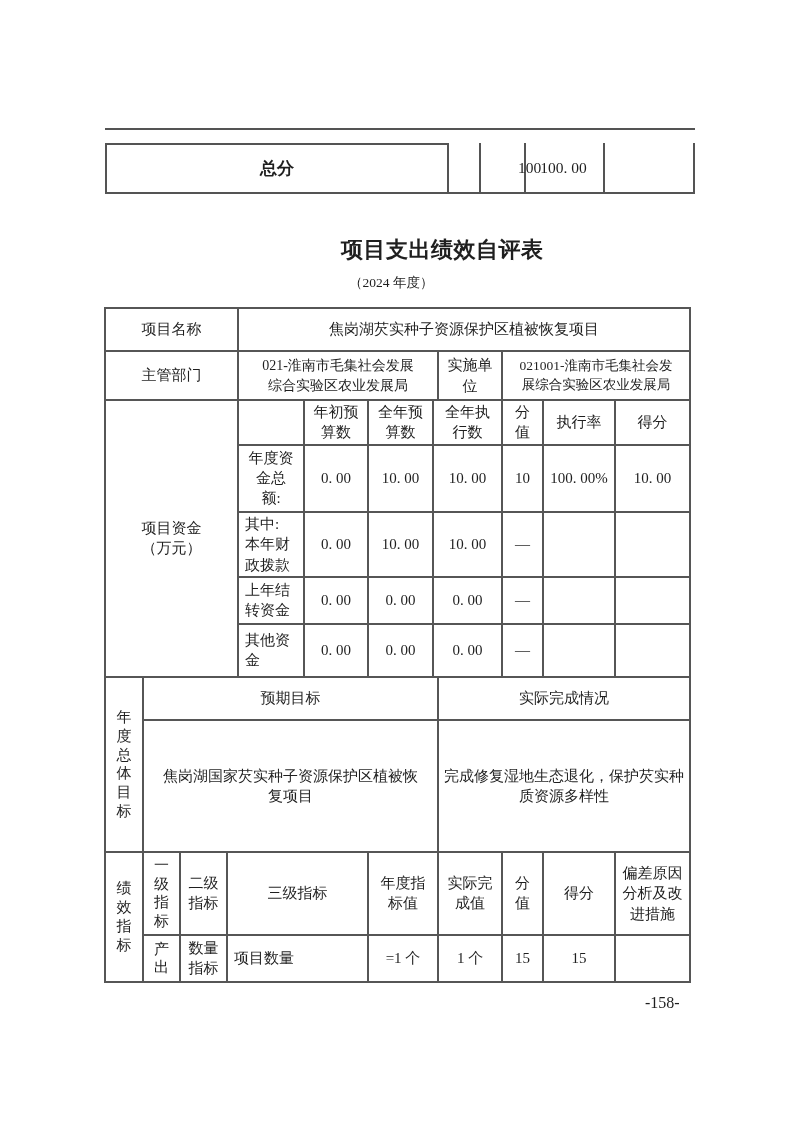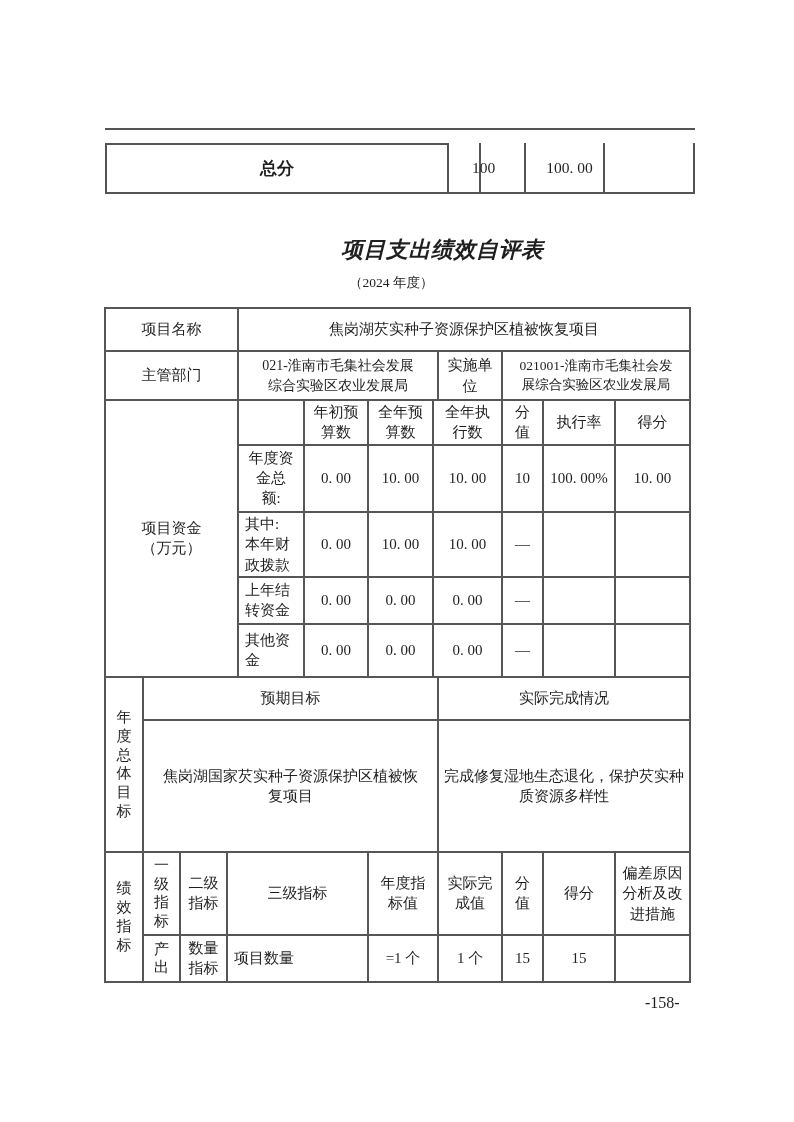--- a/index.html
+++ b/index.html
@@ -12,21 +12,21 @@
   .hline,.vline{position:absolute;background:#545454;}
   .flexc{position:absolute;display:flex;align-items:center;justify-content:center;}
   
   #carry-total{
     left:105px;top:143px;width:344px;height:51px;
     border:2px solid #545454;box-sizing:border-box;
     font-weight:bold;font-size:17px;
   }
   .carry-num{font-size:15.5px;}
   
-  #doc-title{left:341px;top:235px;font-size:22px;font-weight:bold;letter-spacing:0.5px;font-style:italic;}
+  #doc-title{left:341px;top:235px;font-size:22px;font-weight:bold;letter-spacing:0.5px;}
   #doc-subtitle{left:349px;top:266px;font-size:13.5px;margin-top:8px;}
   
   table.main{
     position:absolute;left:104px;top:307px;
     border-collapse:collapse;table-layout:fixed;
   }
   table.main td{
     border:2px solid #565656;
     font-size:15px;line-height:1.36;
     white-space:pre-line;vertical-align:middle;
@@ -47,22 +47,22 @@
 
 <div>
   <div class="hline" style="left:105px;top:128px;width:590px;height:2px;"></div>
   <div class="flexc" id="carry-total">
     <span>总分</span>
   </div>
   <div class="vline" style="left:479px;top:143px;width:2px;height:51px;"></div>
   <div class="vline" style="left:524px;top:143px;width:2px;height:51px;"></div>
   <div class="vline" style="left:603px;top:143px;width:2px;height:51px;"></div>
   <div class="vline" style="left:693px;top:143px;width:2px;height:51px;"></div>
-  <div class="flexc carry-num" style="left:463px;top:143px;width:41px;height:49px;">100</div>
-  <div class="flexc carry-num" style="left:526px;top:143px;width:75px;height:49px;padding-left:6px;">100. 00</div>
+  <div class="flexc carry-num" style="left:509px;top:143px;width:41px;height:49px;">100</div>
+  <div class="flexc carry-num" style="left:526px;top:143px;width:75px;height:49px;">100. 00</div>
   <div class="hline" style="left:105px;top:192px;width:590px;height:2px;"></div>
 </div>
 
 <div class="abs" id="doc-title">项目支出绩效自评表</div>
 <div class="abs" id="doc-subtitle">（2024 年度）</div>
 
 <table class="main">
   <colgroup>
     <col style="width:38px">
       <col style="width:37px">

